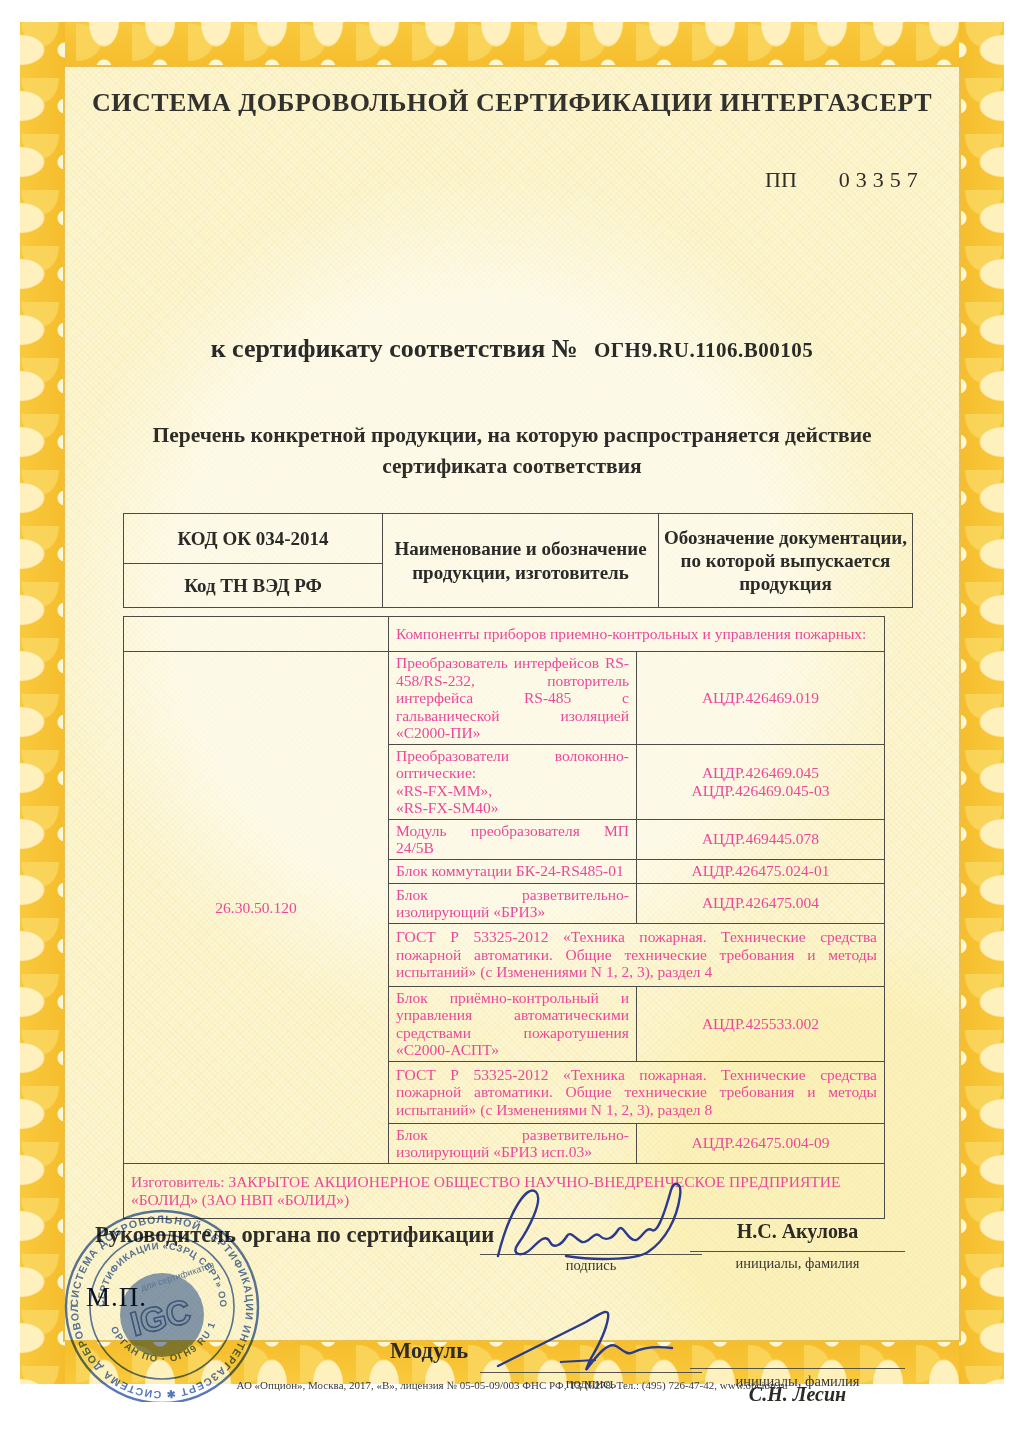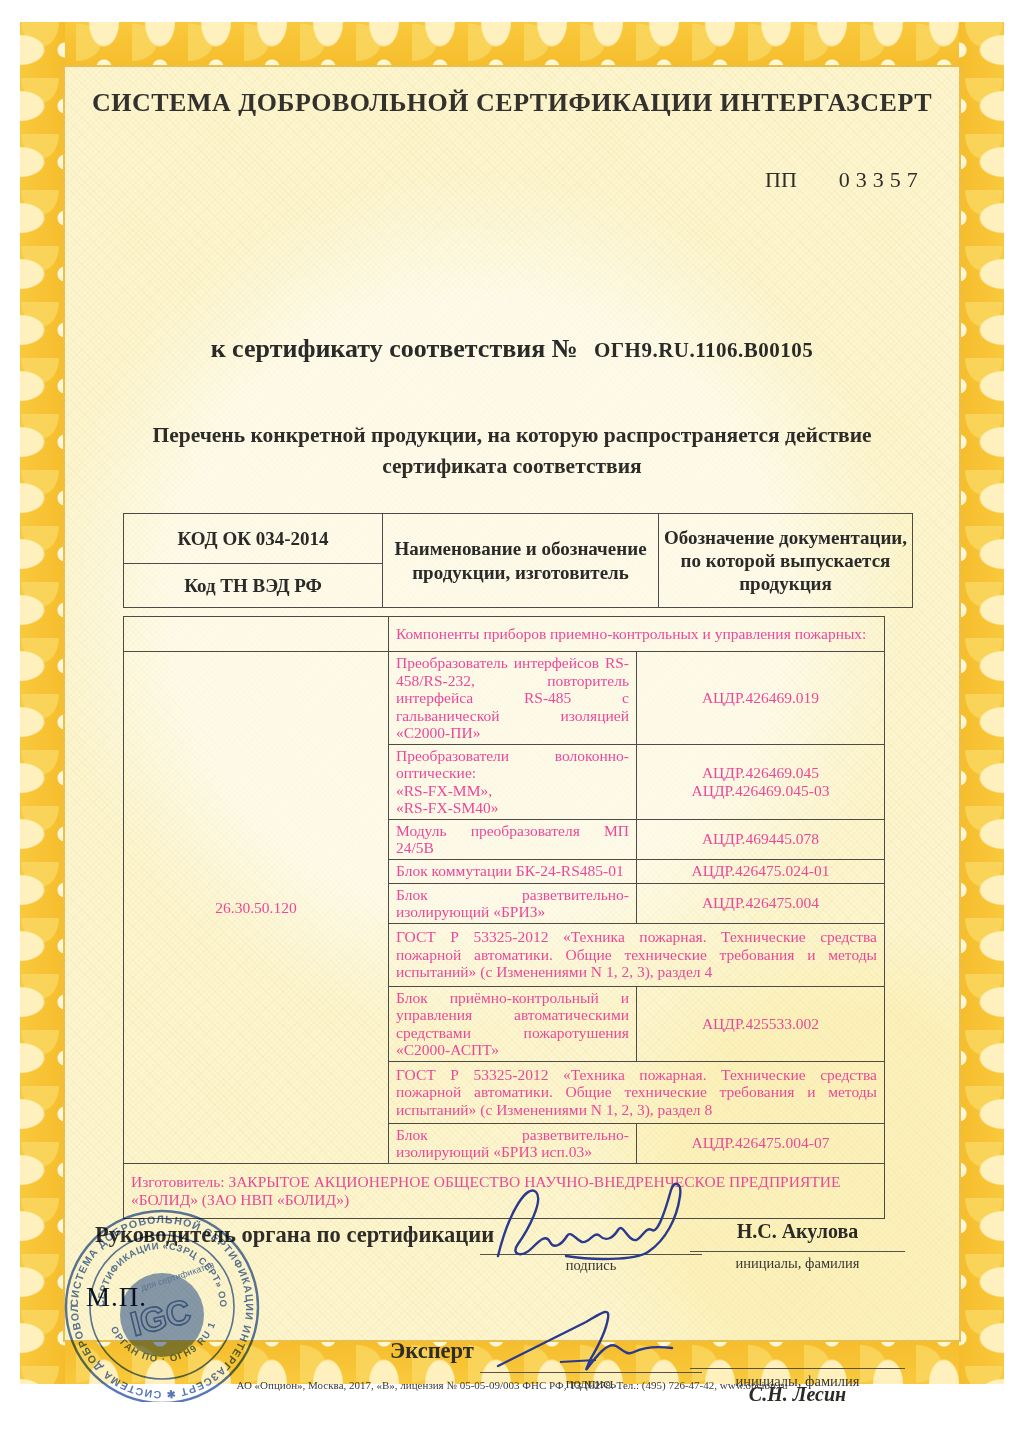--- a/index.html
+++ b/index.html
@@ -158,21 +158,21 @@
     </tr>
     <tr style="height:48px">
       <td class="c2 name-cell">Блок приёмно-контрольный и управления автоматическими средствами пожаротушения «С2000-АСПТ»</td>
       <td class="c3 code-cell">АЦДР.425533.002</td>
     </tr>
     <tr style="height:62px">
       <td colspan="2" class="gost-cell">ГОСТ Р 53325-2012 «Техника пожарная. Технические средства пожарной автоматики. Общие технические требования и методы испытаний» (с Изменениями N 1, 2, 3), раздел 8</td>
     </tr>
     <tr style="height:35px">
       <td class="c2 name-cell">Блок разветвительно-изолирующий «БРИЗ исп.03»</td>
-      <td class="c3 code-cell">АЦДР.426475.004-07</td>
+      <td class="c3 code-cell">АЦДР.426475.004-09</td>
     </tr>
     <tr style="height:55px">
       <td colspan="3" class="manuf-cell">Изготовитель: ЗАКРЫТОЕ АКЦИОНЕРНОЕ ОБЩЕСТВО НАУЧНО-ВНЕДРЕНЧЕСКОЕ ПРЕДПРИЯТИЕ «БОЛИД» (ЗАО НВП «БОЛИД»)</td>
     </tr>
   </tbody>
     </table>
 
   <div class="abs sig-label-head">Руководитель органа по сертификации</div>
   <div class="abs sig-line line-sign-1"></div>
   <div class="abs sig-line line-name-1"></div>
@@ -199,21 +199,21 @@
       <textPath href="#innerTop">СЕРТИФИКАЦИИ «СЗРЦ СЕРТ» ООО «СЗРЦ ПБ»</textPath>
     </text>
     <text font-family="Liberation Sans, sans-serif" font-size="9.6" letter-spacing="1.4" fill="#4a6cb3" font-weight="bold">
       <textPath href="#innerBot" startOffset="8">ОРГАН ПО · ОГН9 RU 1106</textPath>
     </text>
     <circle cx="102" cy="110" r="42" fill="#5b7cc0" fill-opacity=".8"></circle>
     <text x="82" y="86" font-family="Liberation Sans, sans-serif" font-size="9" fill="#4a6cb3" transform="rotate(-18 82 86)">для сертификатов</text>
     <text x="102" y="124" text-anchor="middle" font-family="Liberation Sans, sans-serif" font-size="34" font-weight="bold" fill="none" stroke="#2e4c8f" stroke-width="1.6" transform="rotate(-14 102 118)">IGC</text>
   </svg>
 
-  <div class="abs sig-label-expert">Эксперт</div>
+  <div class="abs sig-label-expert">Модуль</div>
   <div class="abs sig-line line-sign-2"></div>
   <div class="abs sig-line line-name-2"></div>
   <div class="abs sig-name name-lesin">С.Н. Лесин</div>
   <div class="abs cap cap-sign-2">подпись</div>
   <div class="abs cap cap-name-2">инициалы, фамилия</div>
   <svg class="ink ink-2" width="250" height="86" viewBox="0 0 250 86">
     <path d="M30 70 L 118 26 C 132 18, 142 10, 140 22 C 138 36, 128 54, 122 64 L 118 74 C 130 58, 140 46, 148 50 C 154 53, 158 60, 166 56 C 174 52, 188 50, 204 52" fill="none" stroke="#2b3a8c" stroke-width="2.4" stroke-linecap="round"></path>
     <path d="M92 66 L 128 64" fill="none" stroke="#2b3a8c" stroke-width="2"></path>
   </svg>
 

